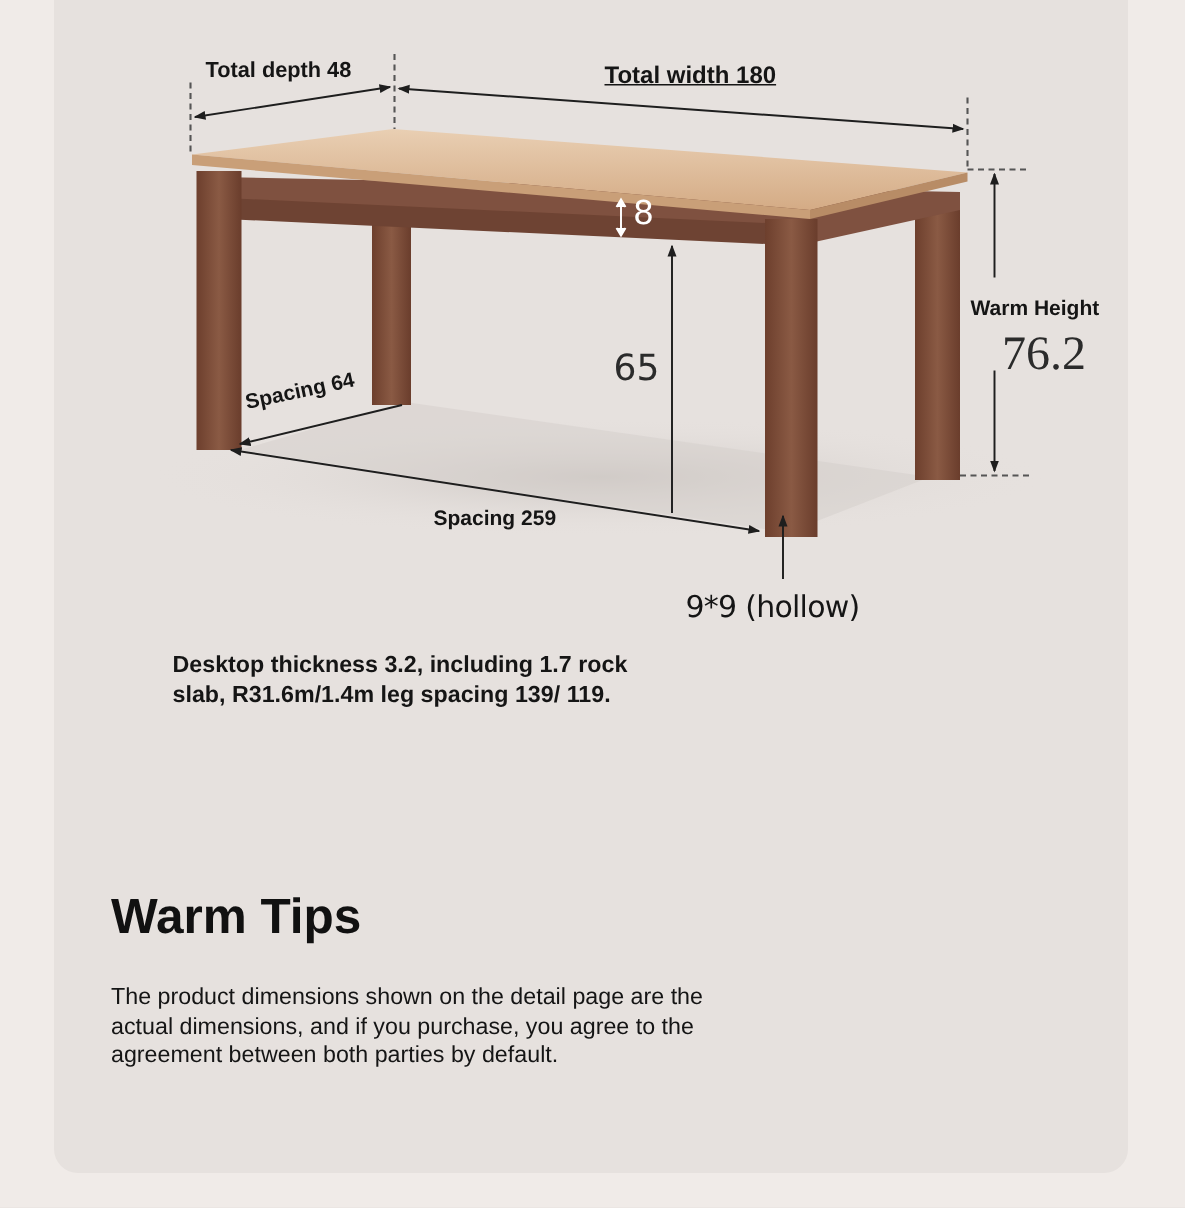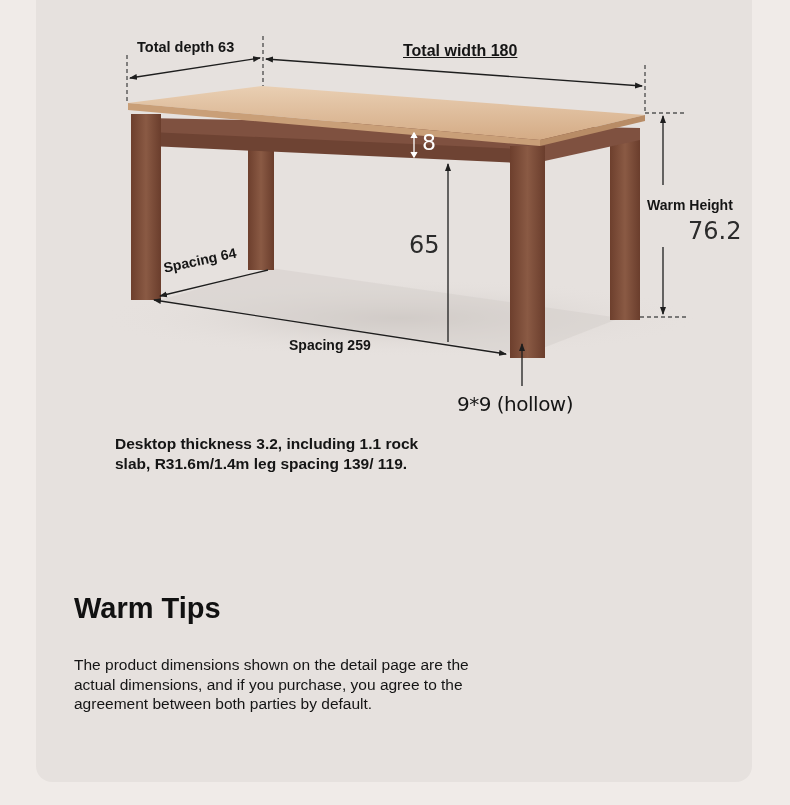--- a/index.html
+++ b/index.html
@@ -40,21 +40,21 @@
     left: 115px; top: 434px;
     width: 330px;
     font-size: 15.5px;
     font-weight: bold;
     line-height: 20px;
     color: #151515;
   }
   .tips-title {
     position: absolute;
     left: 74px; top: 592px;
-    font-size: 29px;
+    font-size: 33px;
     font-weight: bold;
     color: #111;
   }
   .tips-body {
     position: absolute;
     left: 74px; top: 655px;
     width: 420px;
     font-size: 15.5px;
     font-weight: normal;
     line-height: 19.5px;
@@ -124,27 +124,27 @@
       <line x1="154" y1="300" x2="506" y2="354" marker-start="url(#arrS)" marker-end="url(#arr)"></line>
       <line x1="522" y1="386" x2="522" y2="344" marker-end="url(#arr)"></line>
     </g>
     <g stroke="#ffffff" stroke-width="1.3" fill="none">
       <line x1="414" y1="134" x2="414" y2="156"></line>
       <path d="M411,138 L414,133 L417,138" fill="#fff"></path>
       <path d="M411,152 L414,157 L417,152" fill="#fff"></path>
     </g>
   </svg>
 
-  <div class="lbl" style="left:137px; top:39px; font-size:14.5px;">Total depth 63</div>
+  <div class="lbl" style="left:137px; top:39px; font-size:14.5px;">Total depth 48</div>
   <div class="lbl" style="left:403px; top:42px; font-size:16px;text-decoration:underline;">Total width 180</div>
   <div class="num" style="left:422px; top:130px; font-size:22px; color:#fff;">8</div>
   <div class="lbl" style="left:647px; top:197px; font-size:14px;">Warm Height</div>
-  <div class="num" style="left:688px; top:217px; font-size:24px;">76.2</div>
+  <div class="num" style="left:668px; top:217px; font-size:32px;font-family:Liberation Serif, serif;">76.2</div>
   <div class="num" style="left:409px; top:231px; font-size:24px;">65</div>
   <div class="lbl" style="left:162px; top:260px; font-size:14px; transform:rotate(-12deg); transform-origin:left top;">Spacing 64</div>
   <div class="lbl" style="left:289px; top:337px; font-size:14px;">Spacing 259</div>
   <div class="lbl" style="left:457px; top:392px; font-size:20px; font-weight:normal; font-family:'DejaVu Sans', sans-serif; letter-spacing:-0.5px;text-align:center;">9*9 (hollow)</div>
 </div>
 
-<div class="note">Desktop thickness 3.2, including 1.1 rock slab, R31.6m/1.4m leg spacing 139/ 119.</div>
+<div class="note">Desktop thickness 3.2, including 1.7 rock slab, R31.6m/1.4m leg spacing 139/ 119.</div>
 
 <div class="tips-title">Warm Tips</div>
 <div class="tips-body">The product dimensions shown on the detail page are the actual dimensions, and if you purchase, you agree to the agreement between both parties by default.</div>
 
 </body></html>

